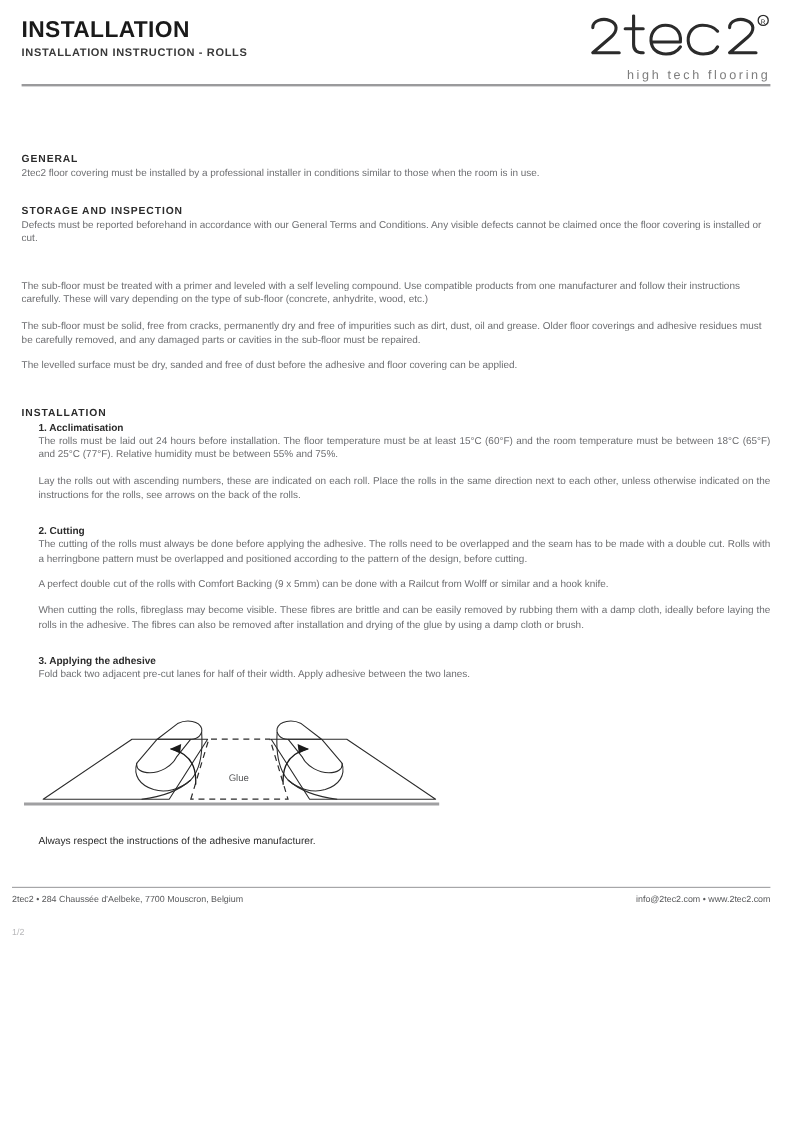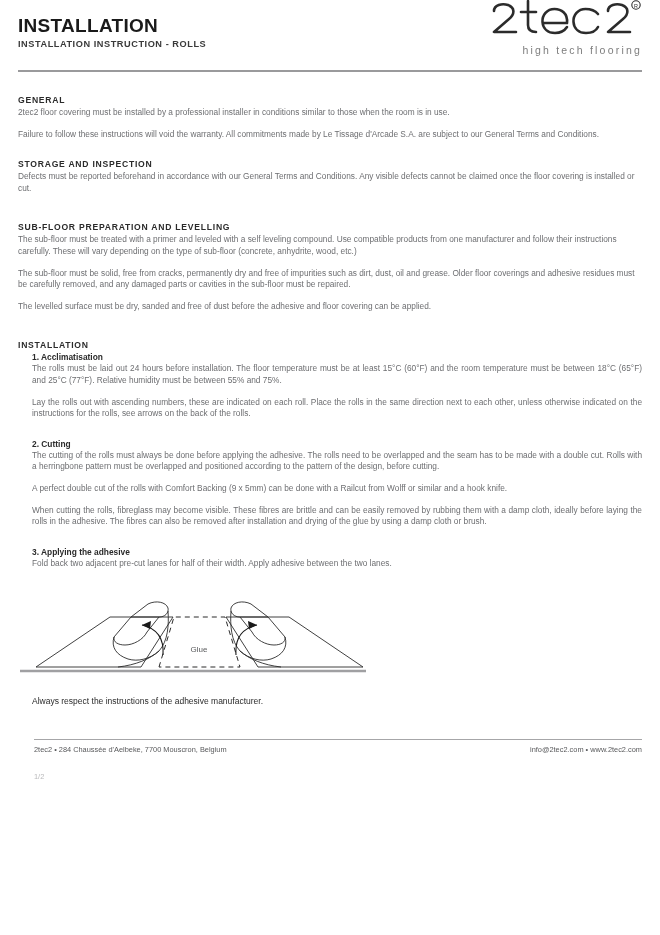--- a/index.html
+++ b/index.html
@@ -43,21 +43,21 @@
     font-size: 9.2px;
     font-weight: bold;
     letter-spacing: 0.55px;
     color: #3a3a3a;
     margin: 3px 0 0 0;
   }
 
   .logo-block {
     position: absolute;
     right: 0;
-    top: 0;
+    top: 12px;
     text-align: right;
   }
   .logo-mark {
     position: relative;
     display: inline-block;
     font-size: 30px;
     line-height: 0.95;
     letter-spacing: 0px;
     font-weight: normal;
     color: #2b2b2b;
@@ -69,21 +69,21 @@
     margin-top: 1px;
   }
 
   .header-rule {
     height: 2px;
     background: #9a9a9c;
     margin-top: 6px;
   }
 
   
-  .content { padding-top: 23px; }
+  .content { padding-top: 23px; margin-top: 32px; }
 
   .section { margin-bottom: 0; }
 
   .section-heading {
     font-size: 8.6px;
     font-weight: bold;
     letter-spacing: 0.75px;
     color: #2b2b2b;
     text-transform: uppercase;
     margin: 0 0 2px 0;
@@ -130,21 +130,21 @@
   }
   .closing-sub {
     font-size: 8.3px;
     color: #6d6e71;
     margin: 0;
   }
 
   
   .footer {
     position: absolute;
-    left: 34px;
+    left: 10px;
     right: 18px;
     bottom: 18px;
   }
   .footer-rule {
     height: 1px;
     background: #a6a6a8;
     margin-bottom: 5px;
   }
   .footer-row {
     display: flex;
@@ -194,34 +194,32 @@
     </div>
   </div>
 
   <div class="header-rule"></div>
 
   <div class="content">
 
     <div class="section">
       <div class="section-heading">GENERAL</div>
       <p class="body">2tec2 floor covering must be installed by a professional installer in conditions similar to those when the room is in use.</p>
-      <p class="body">Failure to follow these instructions will void the warranty. All commitments made by Le Tissage d'Arcade S.A. are subject to our General Terms and Conditions.</p>
     </div>
 
     <div class="gap-sm"></div>
 
     <div class="section">
       <div class="section-heading">STORAGE AND INSPECTION</div>
       <p class="body">Defects must be reported beforehand in accordance with our General Terms and Conditions. Any visible defects cannot be claimed once the floor covering is installed or cut.</p>
     </div>
 
     <div class="gap-md"></div>
 
     <div class="section">
-      <div class="section-heading">SUB-FLOOR PREPARATION AND LEVELLING</div>
       <p class="body">The sub-floor must be treated with a primer and leveled with a self leveling compound. Use compatible products from one manufacturer and follow their instructions carefully. These will vary depending on the type of sub-floor (concrete, anhydrite, wood, etc.)</p>
       <p class="body">The sub-floor must be solid, free from cracks, permanently dry and free of impurities such as dirt, dust, oil and grease. Older floor coverings and adhesive residues must be carefully removed, and any damaged parts or cavities in the sub-floor must be repaired.</p>
       <p class="body">The levelled surface must be dry, sanded and free of dust before the adhesive and floor covering can be applied.</p>
     </div>
 
     <div class="gap-md"></div>
 
     <div class="section">
       <div class="section-heading">INSTALLATION</div>
 

